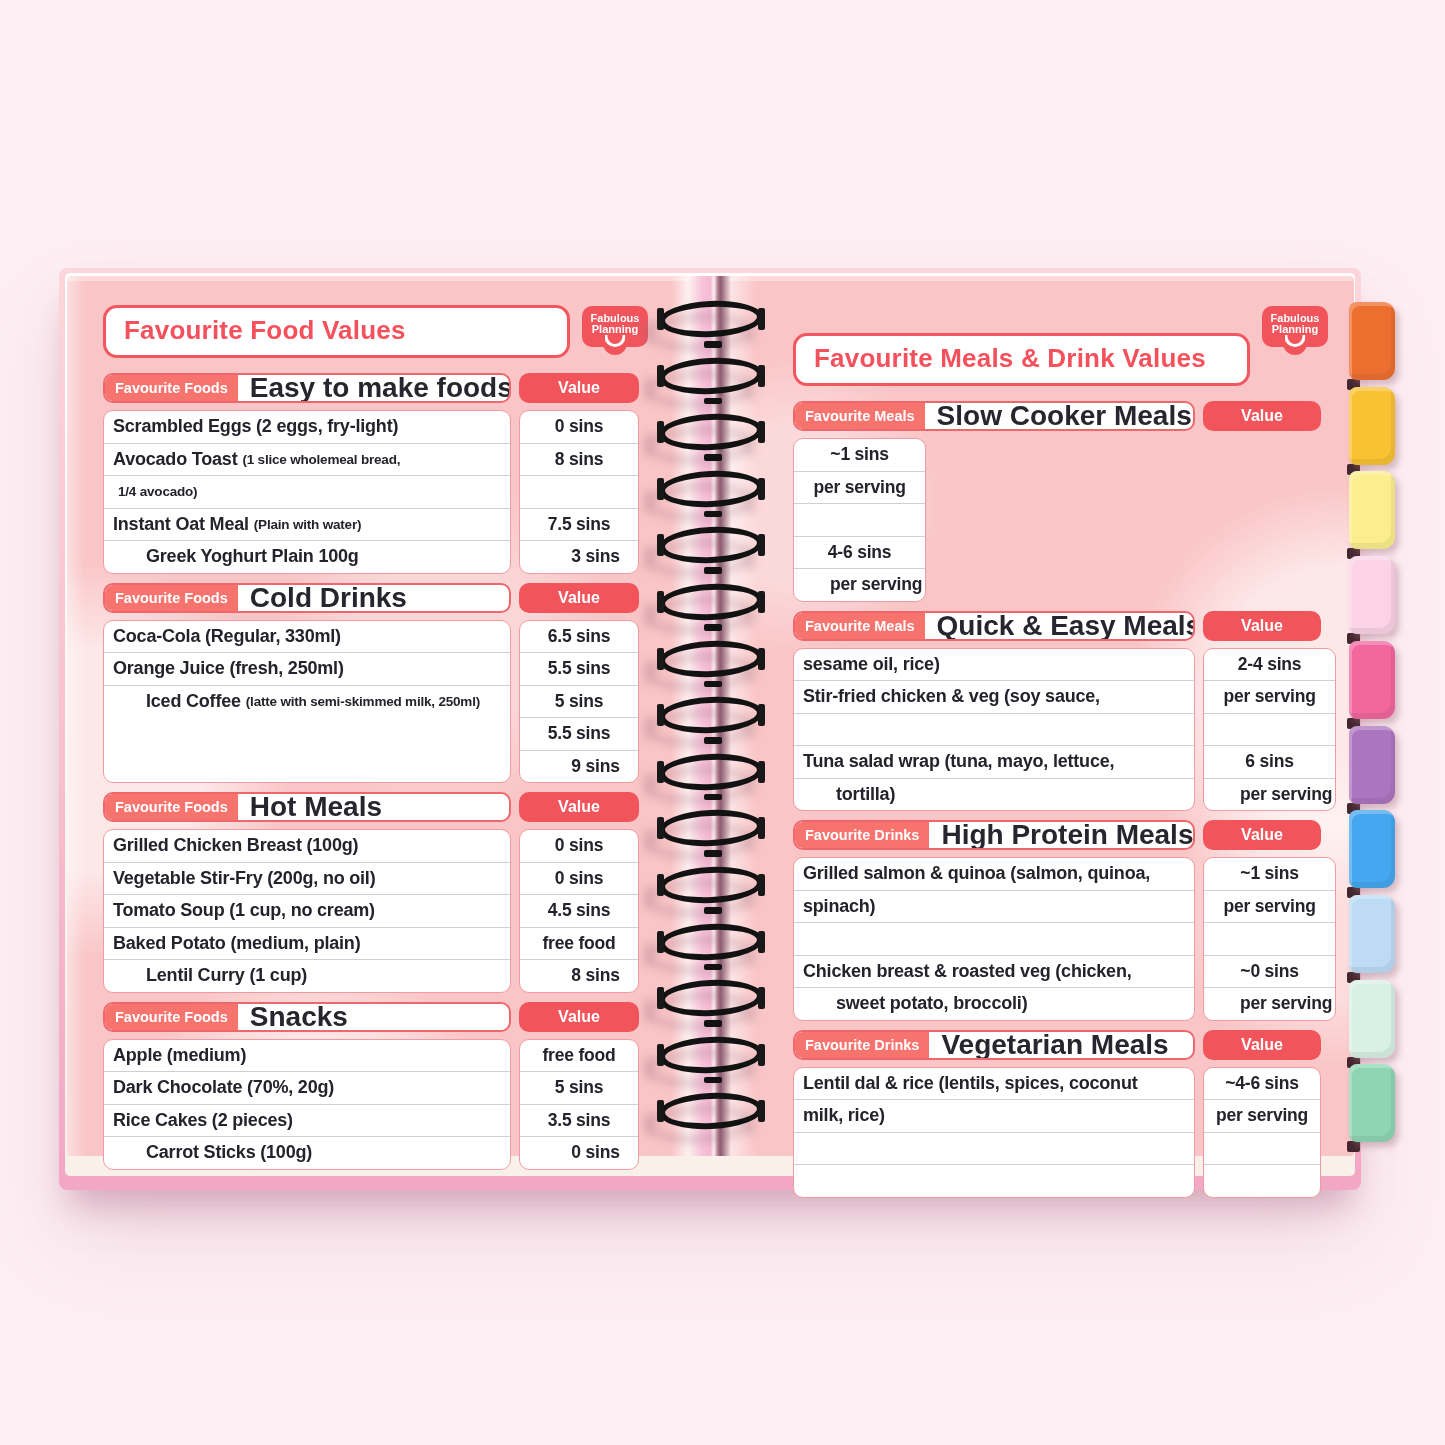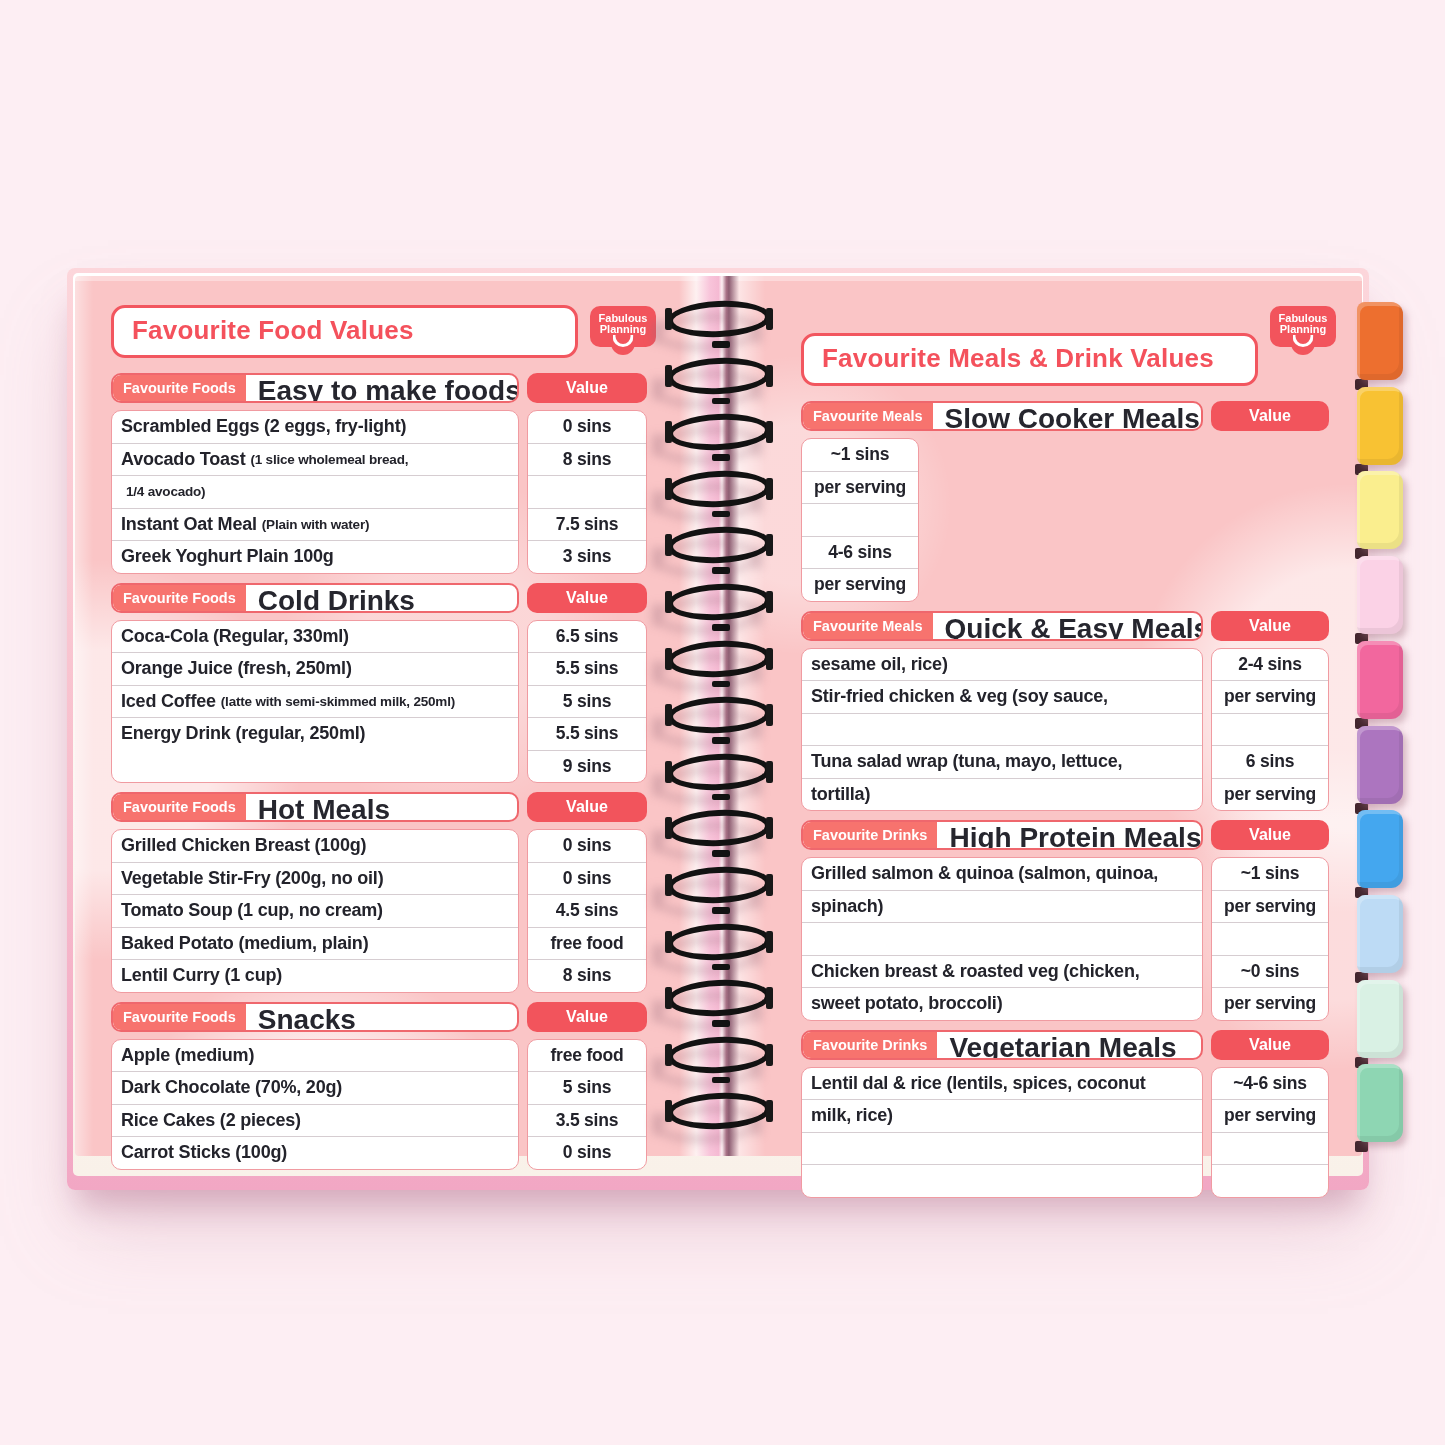--- a/index.html
+++ b/index.html
@@ -1,21 +1,21 @@
 <!DOCTYPE html>
 <html><head>
 <meta charset="utf-8">
 <style>
   html,body{margin:0;padding:0;}
   body{
     width:1445px;height:1445px;position:relative;overflow:hidden;
     background:#fdeef3;
     font-family:"Liberation Sans", sans-serif;
   }
-  .book{position:absolute;left:67px;top:268px;width:1302px;height:922px;}
+  .book{position:absolute;left:59px;top:268px;width:1302px;height:922px;}
   .cover{
     position:absolute;inset:0;border-radius:8px;
     background:linear-gradient(180deg,#fcd6db 0%,#f8bfcd 55%,#f2a7c4 100%);
     box-shadow:0 26px 30px -10px rgba(190,130,155,.5),0 48px 75px -15px rgba(205,155,175,.35);
   }
   .stack{
     position:absolute;left:6px;right:6px;top:5px;bottom:14px;border-radius:5px;
     background:linear-gradient(180deg,#ffffff 0%,#f9f1e9 100%);
   }
   .page{position:absolute;top:8px;height:880px;background-color:#fac5c6;}
@@ -59,21 +59,21 @@
   .smile::after{
     content:"";position:absolute;left:50%;top:-6px;transform:translateX(-50%);
     width:15px;height:9px;border:3.5px solid #fff;border-top:none;border-radius:0 0 14px 14px;
   }
 
   .sections{margin-top:15px;}
   .section{margin-bottom:9px;}
   .sec-head{display:flex;gap:8px;height:30px;margin-bottom:7px;}
   .sec-label{
     flex:0 0 408px;box-sizing:border-box;background:#fff;border:2px solid #ef676d;
-    border-radius:10px;display:flex;overflow:hidden;
+    border-radius:10px;display:flex;align-items:center;overflow:hidden;
   }
   .page-right .sec-label{flex-basis:402px;}
   .tag{
     align-self:stretch;display:flex;align-items:center;background:#f7736e;color:#fff;
     font-weight:700;font-size:14.5px;padding:0 10px;border-radius:7px 0 0 7px;white-space:nowrap;
   }
   .sec-name{font-size:28px;font-weight:700;color:#26262e;padding-left:12px;white-space:nowrap;}
   .val-head{
     flex:0 0 120px;background:#f2545c;border-radius:10px;color:#fff;font-weight:700;
     font-size:16px;display:flex;align-items:center;justify-content:center;
@@ -86,21 +86,21 @@
   }
   .page-right .items-box{flex-basis:402px;}
   .values-box{
     flex:0 0 120px;box-sizing:border-box;background:#fff;border:1.5px solid #f09ba1;border-radius:10px;
   }
   .page-right .values-box{flex-basis:118px;}
   .row{
     height:31.5px;display:flex;align-items:center;padding:0 4px 0 9px;
     border-bottom:1.5px solid #d6cdd1;overflow:hidden;white-space:nowrap;
   }
-  .row:last-child{border-bottom:none;}
+  .row:last-child{border-bottom:none;margin-left:33px;}
   .main{font-size:18px;font-weight:700;color:#23232b;letter-spacing:-.2px;}
   .detail{font-size:13.5px;font-weight:700;color:#23232b;margin-left:5px;letter-spacing:-.2px;}
   .vrow{justify-content:center;padding:0 3px;font-size:17.5px;font-weight:700;color:#23232b;letter-spacing:-.2px;}
 
   .gutter{
     position:absolute;left:612px;top:8px;width:86px;height:880px;z-index:5;pointer-events:none;
     background:linear-gradient(90deg,
       rgba(255,255,255,0) 0%, rgba(255,255,255,.75) 20%,
       #f8c4da 36%, #f5bad3 46%, #fdf0f3 50%,
       #a97287 55%, #8d5d72 58%, rgba(255,255,255,.55) 70%, rgba(253,238,243,0) 100%);
@@ -193,23 +193,20 @@
               <div class="items-box">
                 <div class="row">
                   <span class="main">Coca-Cola (Regular, 330ml)</span>
                 </div>
                 <div class="row">
                   <span class="main">Orange Juice (fresh, 250ml)</span>
                 </div>
                 <div class="row">
                   <span class="main">Iced Coffee</span>
                   <span class="detail">(latte with semi-skimmed milk, 250ml)</span>
-                </div>
-                <div class="row">
-                  <span class="main">Energy Drink (regular, 250ml)</span>
                 </div>
               </div>
               <div class="values-box">
                 <div class="row vrow">6.5 sins</div>
                 <div class="row vrow">5.5 sins</div>
                 <div class="row vrow">5 sins</div>
                 <div class="row vrow">5.5 sins</div>
                 <div class="row vrow">9 sins</div>
               </div>
             </div>

